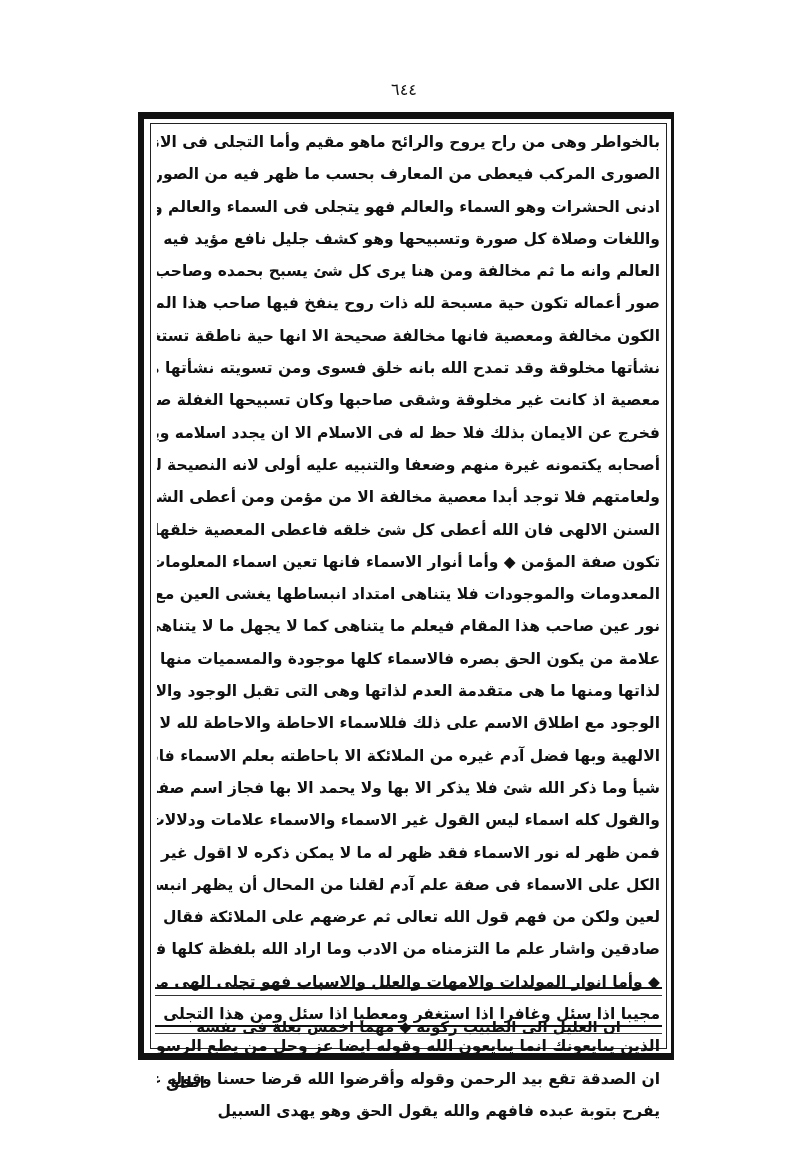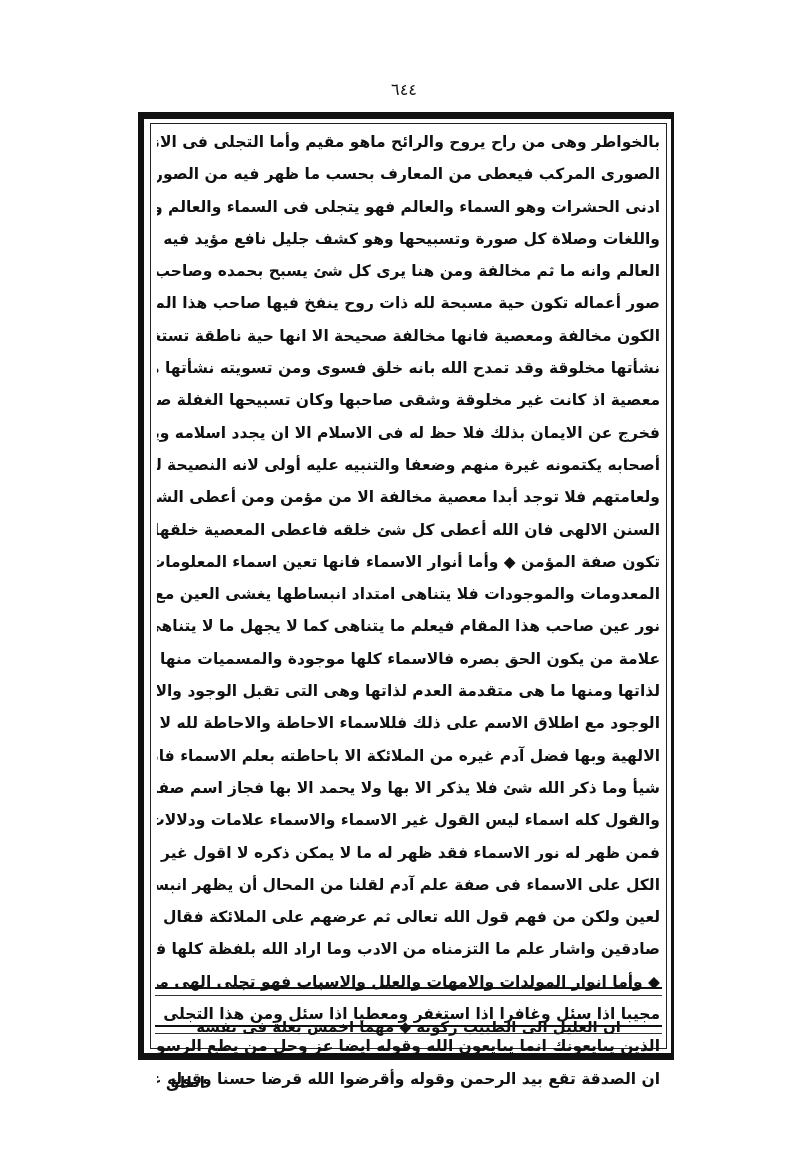--- a/index.html
+++ b/index.html
@@ -56,20 +56,21 @@
         <span class="line">شيأ وما ذكر الله شئ فلا يذكر الا بها ولا يحمد الا بها فجاز اسم صفة العلم فى الاحاطة الا القول</span>
         <span class="line">والقول كله اسماء ليس القول غير الاسماء والاسماء علامات ودلالات على ما تحتها من المعانى</span>
         <span class="line">فمن ظهر له نور الاسماء فقد ظهر له ما لا يمكن ذكره لا اقول غير ذلك ولولا أن الحق اطلق لفظة</span>
         <span class="line">الكل على الاسماء فى صفة علم آدم لقلنا من المحال أن يظهر انبساط نور الاسماء على المسميات</span>
         <span class="line">لعين ولكن من فهم قول الله تعالى ثم عرضهم على الملائكة فقال انبئونى باسماء هؤلاء ان كنتم</span>
         <span class="line">صادقين واشار علم ما التزمناه من الادب وما اراد الله بلفظة كلها فى هذا الا التشريف</span>
         <span class="line">◆ وأما انوار المولدات والامهات والعلل والاسباب فهو تجلى الهى من كونه مؤثرا ومن كونه</span>
         <span class="line">مجيبا اذا سئل وغافرا اذا استغفر ومعطيا اذا سئل ومن هذا التجلى وهذه الانوار تعلم قوله ان</span>
         <span class="line">الذين يبايعونك انما يبايعون الله وقوله ايضا عز وجل  من يطع الرسول فقد أطاع الله  وقوله</span>
         <span class="line">ان الصدقة تقع بيد الرحمن وقوله وأقرضوا الله قرضا حسنا وقوله عليه الصلاة والسلام ان الله</span>
+        <span class="line last">يفرح بتوبة عبده فافهم والله يقول الحق وهو يهدى السبيل</span>
       </div>
 
     <div class="rule-double" style="top: 863px;"></div>
     <div class="rule-double" style="top: 901px;"></div>
     <div class="verse" style="top: 874px; margin-top: 20px;">ان العليل الى الطبيب ركونه  ◆  مهما اخمس بعلة فى نفسه</div>
   </div>
 </div>
 
 <div class="catchword">اطلق</div>
 

